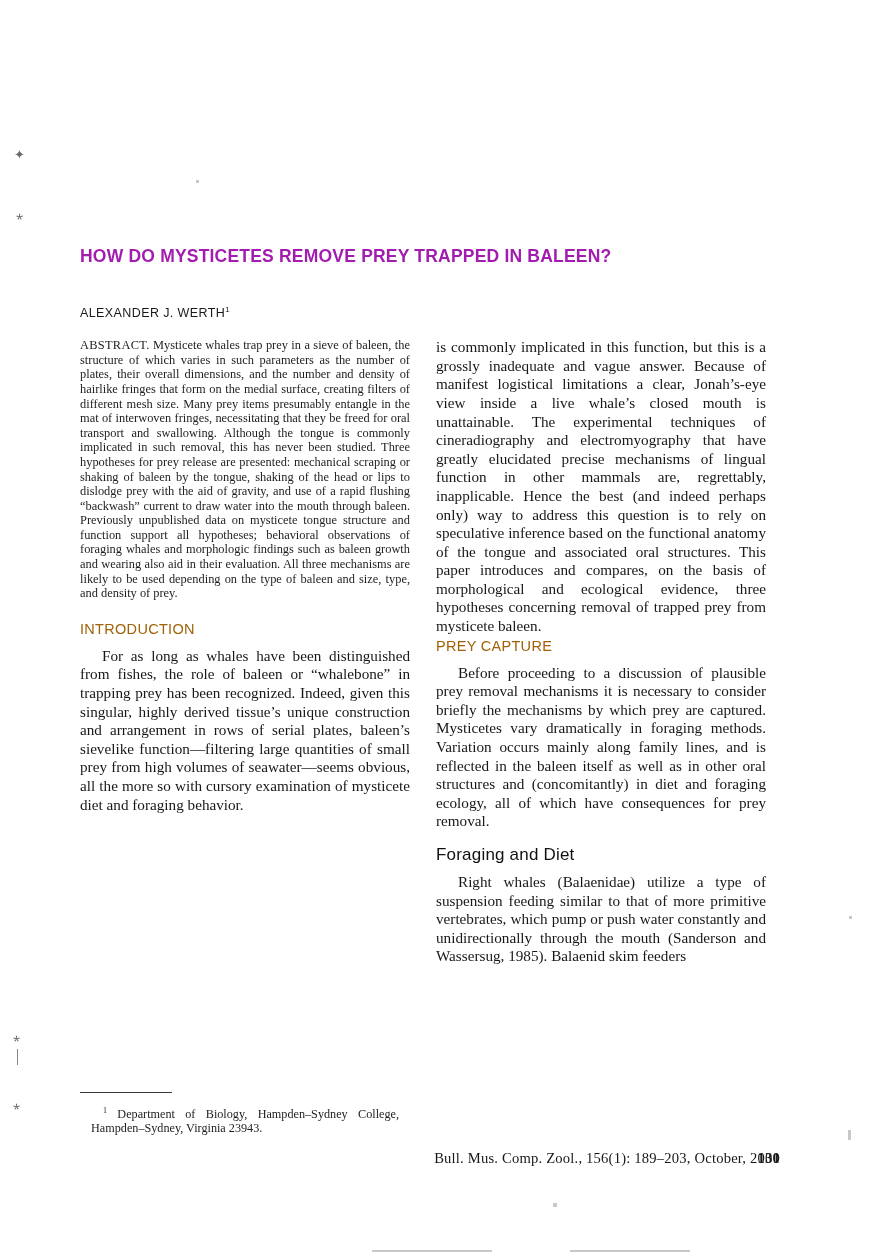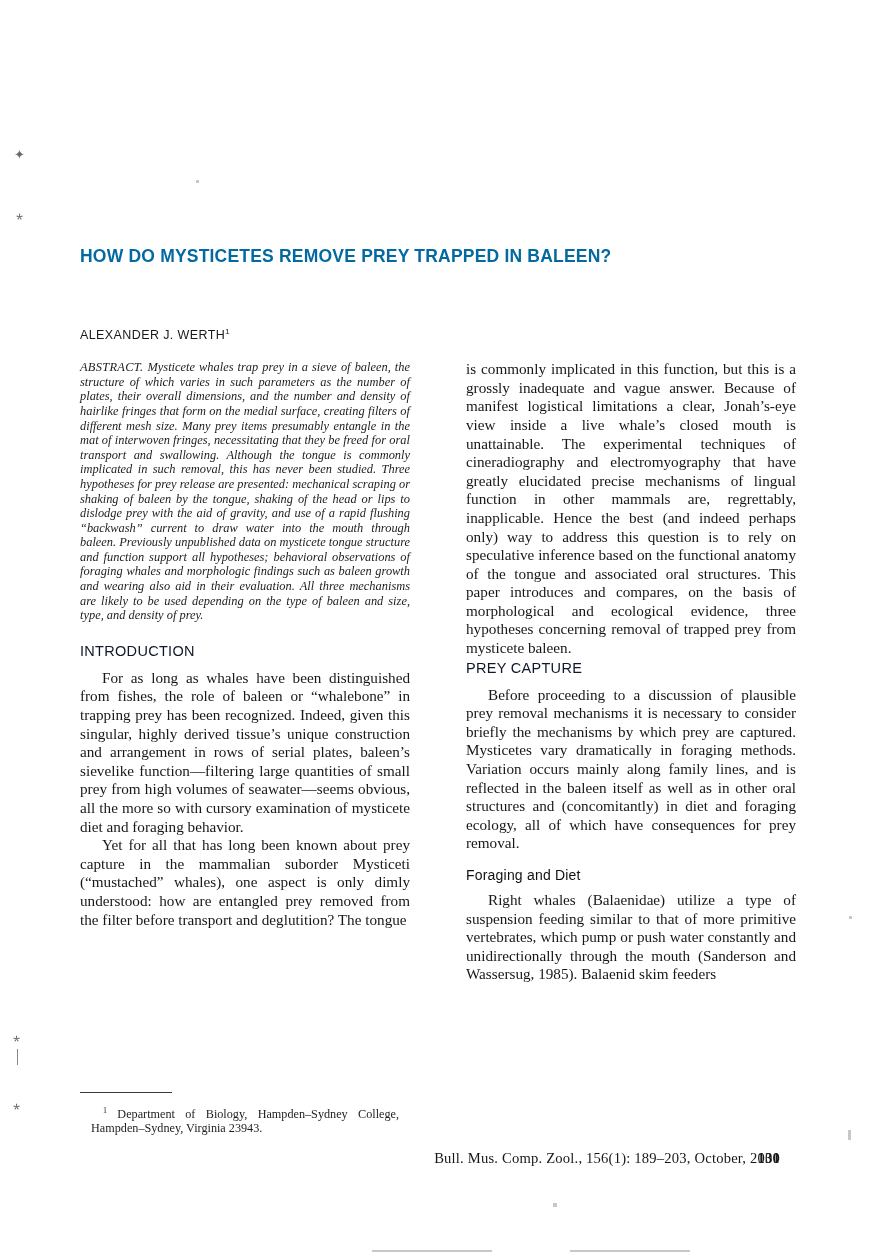--- a/index.html
+++ b/index.html
@@ -33,22 +33,22 @@
     position: absolute;
     left: 80px;
     top: 246px;
     width: 700px;
   }
   .paper-title {
     font-family: "Liberation Sans", sans-serif;
     font-weight: bold;
     font-size: 17.5px;
     letter-spacing: 0.2px;
-    color: #0369a1;
-    margin: 0 0 60px 0;
+    color: #a21caf;
+    margin: 0 0 38px 0;
   }
   .author {
     font-family: "Liberation Sans", sans-serif;
     font-size: 12.5px;
     letter-spacing: 0.4px;
     color: #1a1a1a;
     margin: 12px 0 18px 0;
   }
   .author sup {
     font-size: 8px;
@@ -59,48 +59,47 @@
     width: 700px;
   }
   .col-left {
     position: absolute;
     left: 0;
     top: 0;
     width: 330px;
   }
   .col-right {
     position: absolute;
-    left: 386px;
+    left: 356px;
     top: 0;
     width: 330px;
   }
   .abstract {
     font-size: 12.4px;
     line-height: 14.6px;
     text-align: justify;
     color: #1d1d1d;
     margin: 0 0 20px 0;
-    font-style: italic;
   }
   .abstract .lead {
     font-variant: small-caps;
     letter-spacing: 0.3px;
   }
   h2.section {
     font-family: "Liberation Sans", sans-serif;
     font-weight: normal;
     font-size: 14.5px;
     letter-spacing: 0.3px;
-    color: #0f172a;
+    color: #a16207;
     margin: 4px 0 10px 0;
   }
   h3.subsection {
     font-family: "Liberation Sans", sans-serif;
     font-weight: normal;
-    font-size: 14px;
+    font-size: 17px;
     letter-spacing: 0.2px;
     color: #111;
     margin: 14px 0 8px 0;
   }
   p.body {
     font-size: 15.2px;
     line-height: 18.6px;
     text-align: justify;
     margin: 0;
     text-indent: 22px;
@@ -188,21 +187,20 @@
       <div class="col-left">
 
         <p class="abstract">
           <span class="lead">ABSTRACT.</span>
           <span>Mysticete whales trap prey in a sieve of baleen, the structure of which varies in such parameters as the number of plates, their overall dimensions, and the number and density of hairlike fringes that form on the medial surface, creating filters of different mesh size. Many prey items presumably entangle in the mat of interwoven fringes, necessitating that they be freed for oral transport and swallowing. Although the tongue is commonly implicated in such removal, this has never been studied. Three hypotheses for prey release are presented: mechanical scraping or shaking of baleen by the tongue, shaking of the head or lips to dislodge prey with the aid of gravity, and use of a rapid flushing “backwash” current to draw water into the mouth through baleen. Previously unpublished data on mysticete tongue structure and function support all hypotheses; behavioral observations of foraging whales and morphologic findings such as baleen growth and wearing also aid in their evaluation. All three mechanisms are likely to be used depending on the type of baleen and size, type, and density of prey.</span>
         </p>
 
         <h2 class="section">INTRODUCTION</h2>
 
         <p class="body">For as long as whales have been distinguished from fishes, the role of baleen or “whalebone” in trapping prey has been recognized. Indeed, given this singular, highly derived tissue’s unique construction and arrangement in rows of serial plates, baleen’s sievelike function—filtering large quantities of small prey from high volumes of seawater—seems obvious, all the more so with cursory examination of mysticete diet and foraging behavior.</p>
-        <p class="body">Yet for all that has long been known about prey capture in the mammalian suborder Mysticeti (“mustached” whales), one aspect is only dimly understood: how are entangled prey removed from the filter before transport and deglutition? The tongue</p>
 
       </div>
 
       <div class="col-right">
 
         <p class="body cont" style="text-indent: 0px;">is commonly implicated in this function, but this is a grossly inadequate and vague answer. Because of manifest logistical limitations a clear, Jonah’s-eye view inside a live whale’s closed mouth is unattainable. The experimental techniques of cineradiography and electromyography that have greatly elucidated precise mechanisms of lingual function in other mammals are, regrettably, inapplicable. Hence the best (and indeed perhaps only) way to address this question is to rely on speculative inference based on the functional anatomy of the tongue and associated oral structures. This paper introduces and compares, on the basis of morphological and ecological evidence, three hypotheses concerning removal of trapped prey from mysticete baleen.</p>
 
         <h2 class="section" style="margin-top:2px;">PREY CAPTURE</h2>
 
         <p class="body">Before proceeding to a discussion of plausible prey removal mechanisms it is necessary to consider briefly the mechanisms by which prey are captured. Mysticetes vary dramatically in foraging methods. Variation occurs mainly along family lines, and is reflected in the baleen itself as well as in other oral structures and (concomitantly) in diet and foraging ecology, all of which have consequences for prey removal.</p>

